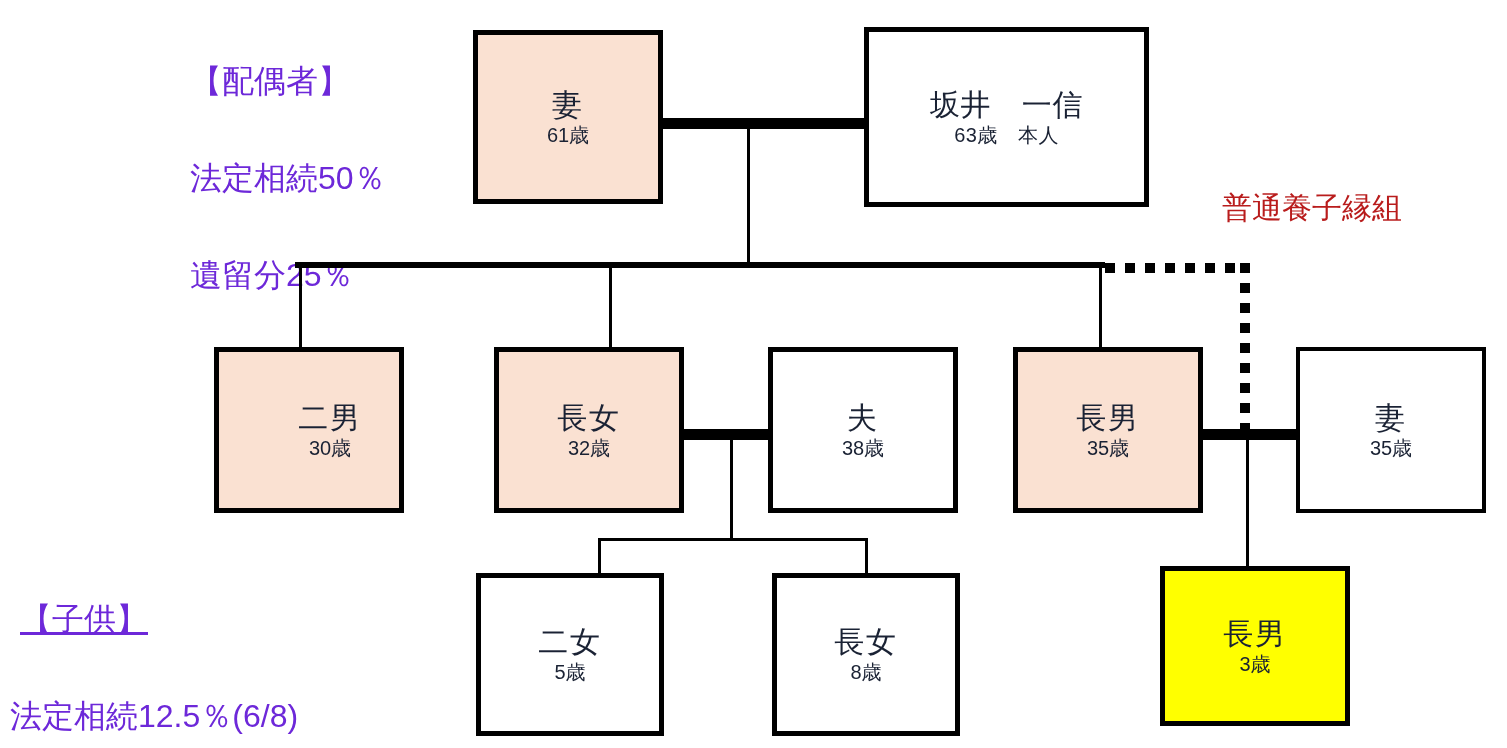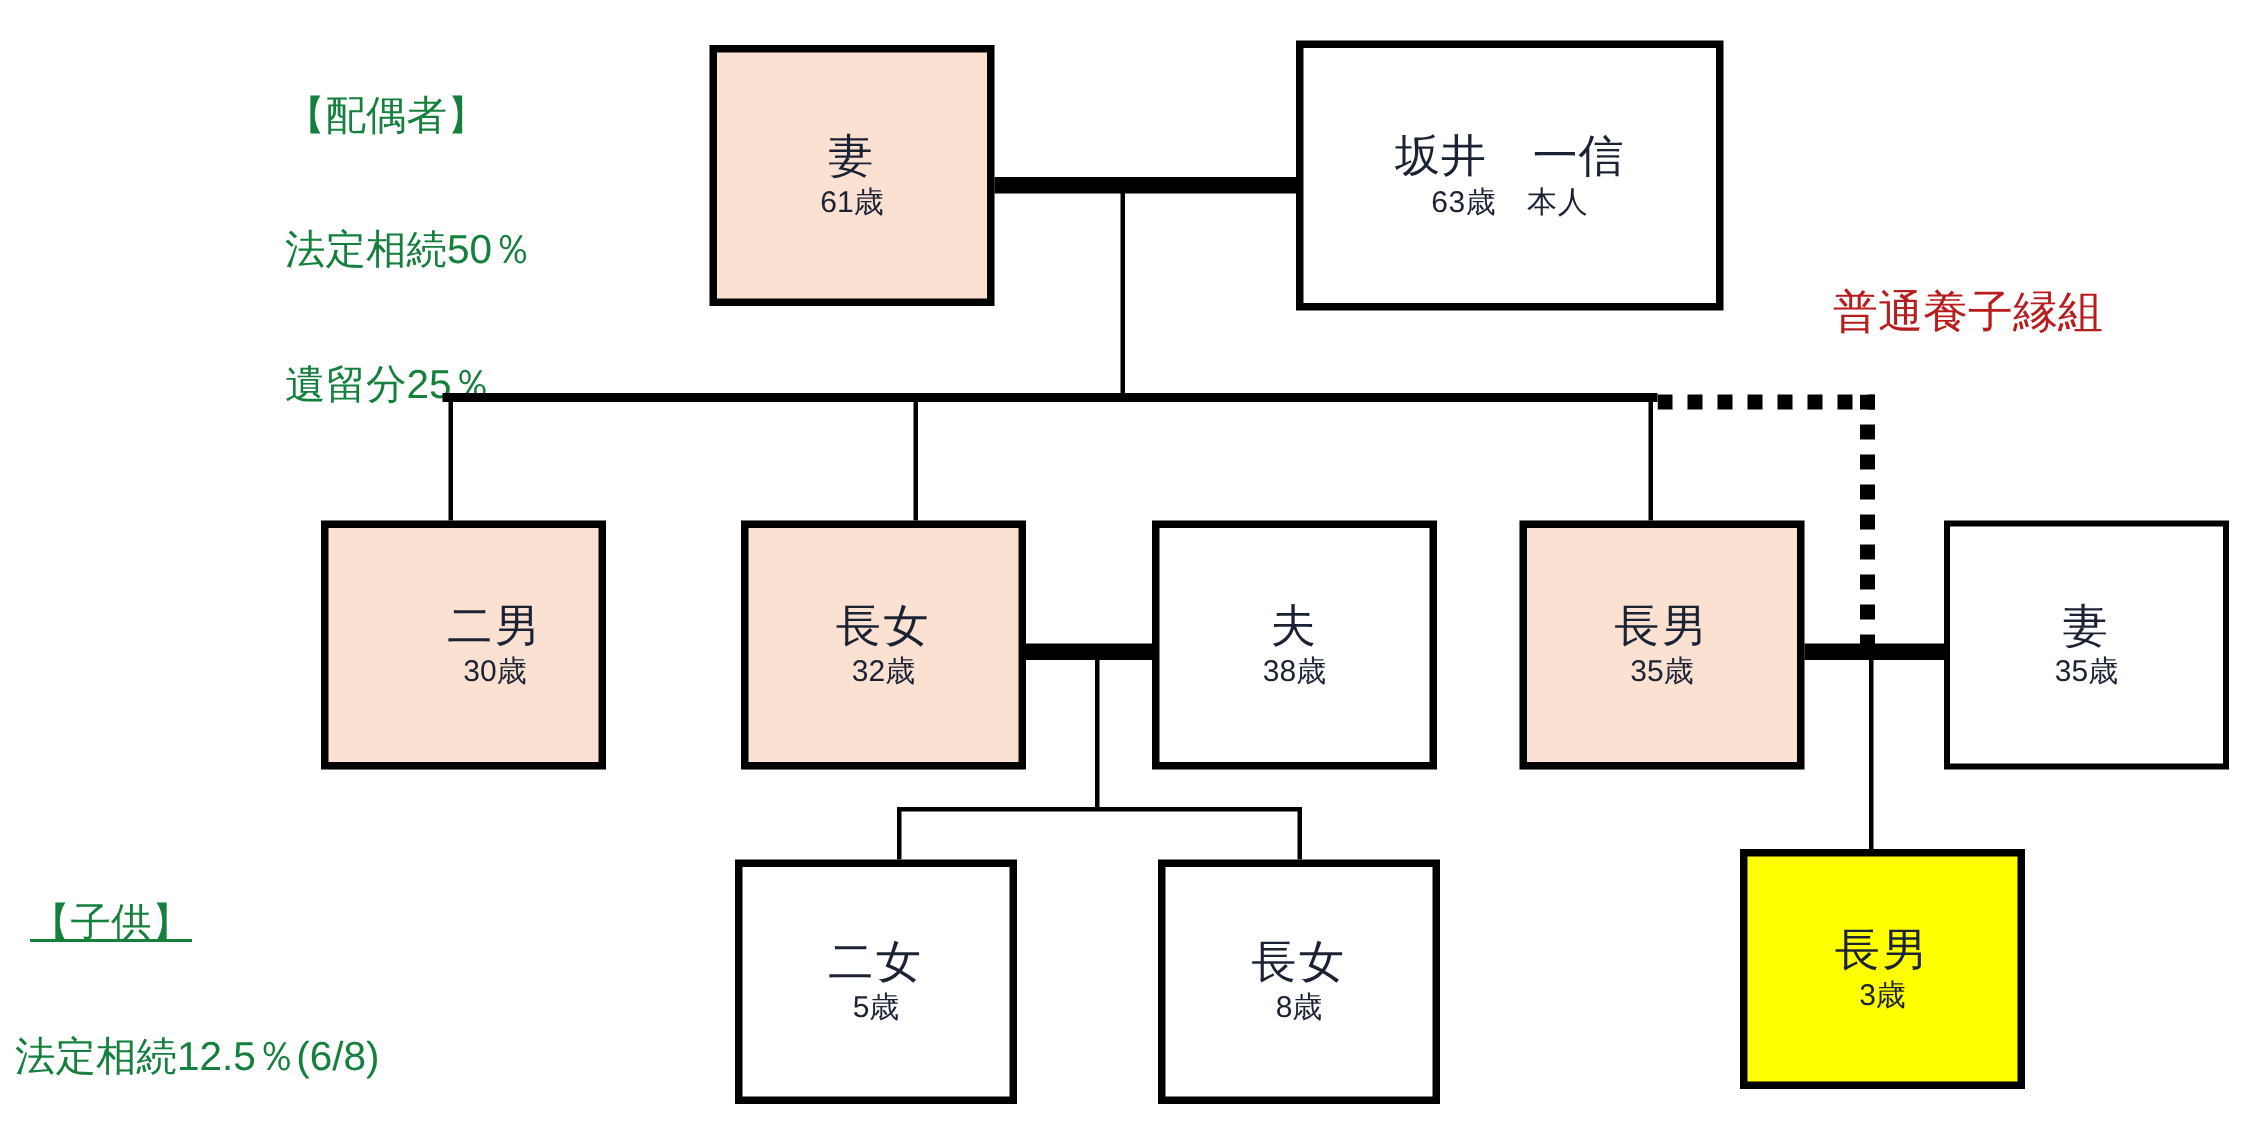--- a/index.html
+++ b/index.html
@@ -19,22 +19,22 @@
 
   
   .note {
     position: absolute;
     color: #1a2234;
     line-height: 1.52;
     white-space: pre;
   }
   .note .line {
     display: block;
-    font-size: 27px;
-    color: #15803d;
+    font-size: 32px;
+    color: #6d28d9;
   }
   #note-spouse { left: 190px; top: 8px; }
   #note-spouse .line:first-child { margin-left: 0px; }
   #note-child  { left: 10px;  top: 546px; }
   #note-child .line:first-child { margin-left: 10px; text-decoration: underline; }
 
   .adopt-label {
     position: absolute;
     left: 1222px;
     top: 188px;
@@ -176,21 +176,21 @@
   <div class="person peach" style="left:1013px; top:347px; width:190px; height:166px;">
     <span class="nm">長男</span>
     <span class="ag">35歳</span>
   </div>
 
   <div class="person thin" style="left:1296px; top:347px; width:190px; height:166px;">
     <span class="nm">妻</span>
     <span class="ag">35歳</span>
   </div>
 
-  <div class="person" style="left:490px; top:573px; width:188px; height:163px;text-align:right;">
+  <div class="person" style="left:476px; top:573px; width:188px; height:163px;text-align:right;">
     <span class="nm">二女</span>
     <span class="ag">5歳</span>
   </div>
 
   <div class="person" style="left:772px; top:573px; width:188px; height:163px;">
     <span class="nm">長女</span>
     <span class="ag">8歳</span>
   </div>
 
   <div class="person yellow" style="left:1160px; top:566px; width:190px; height:160px;">

